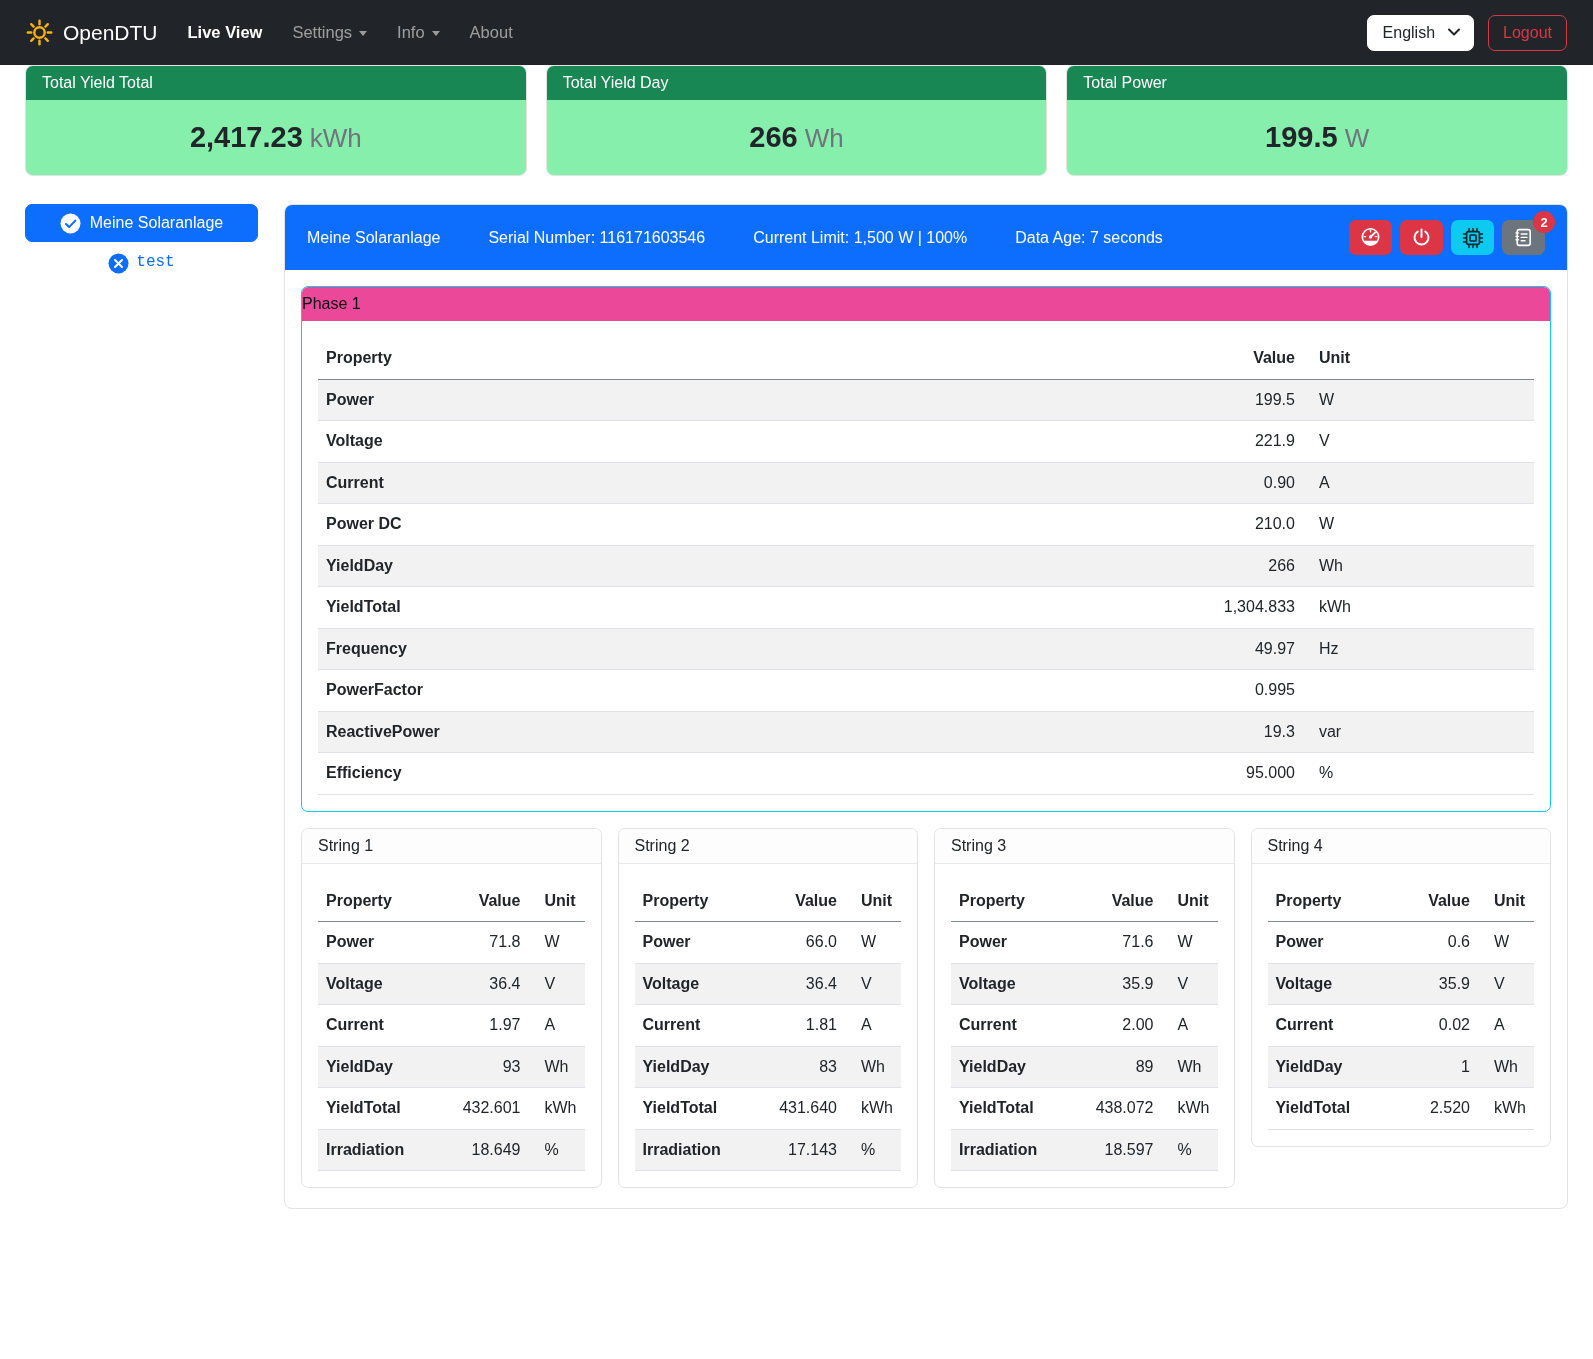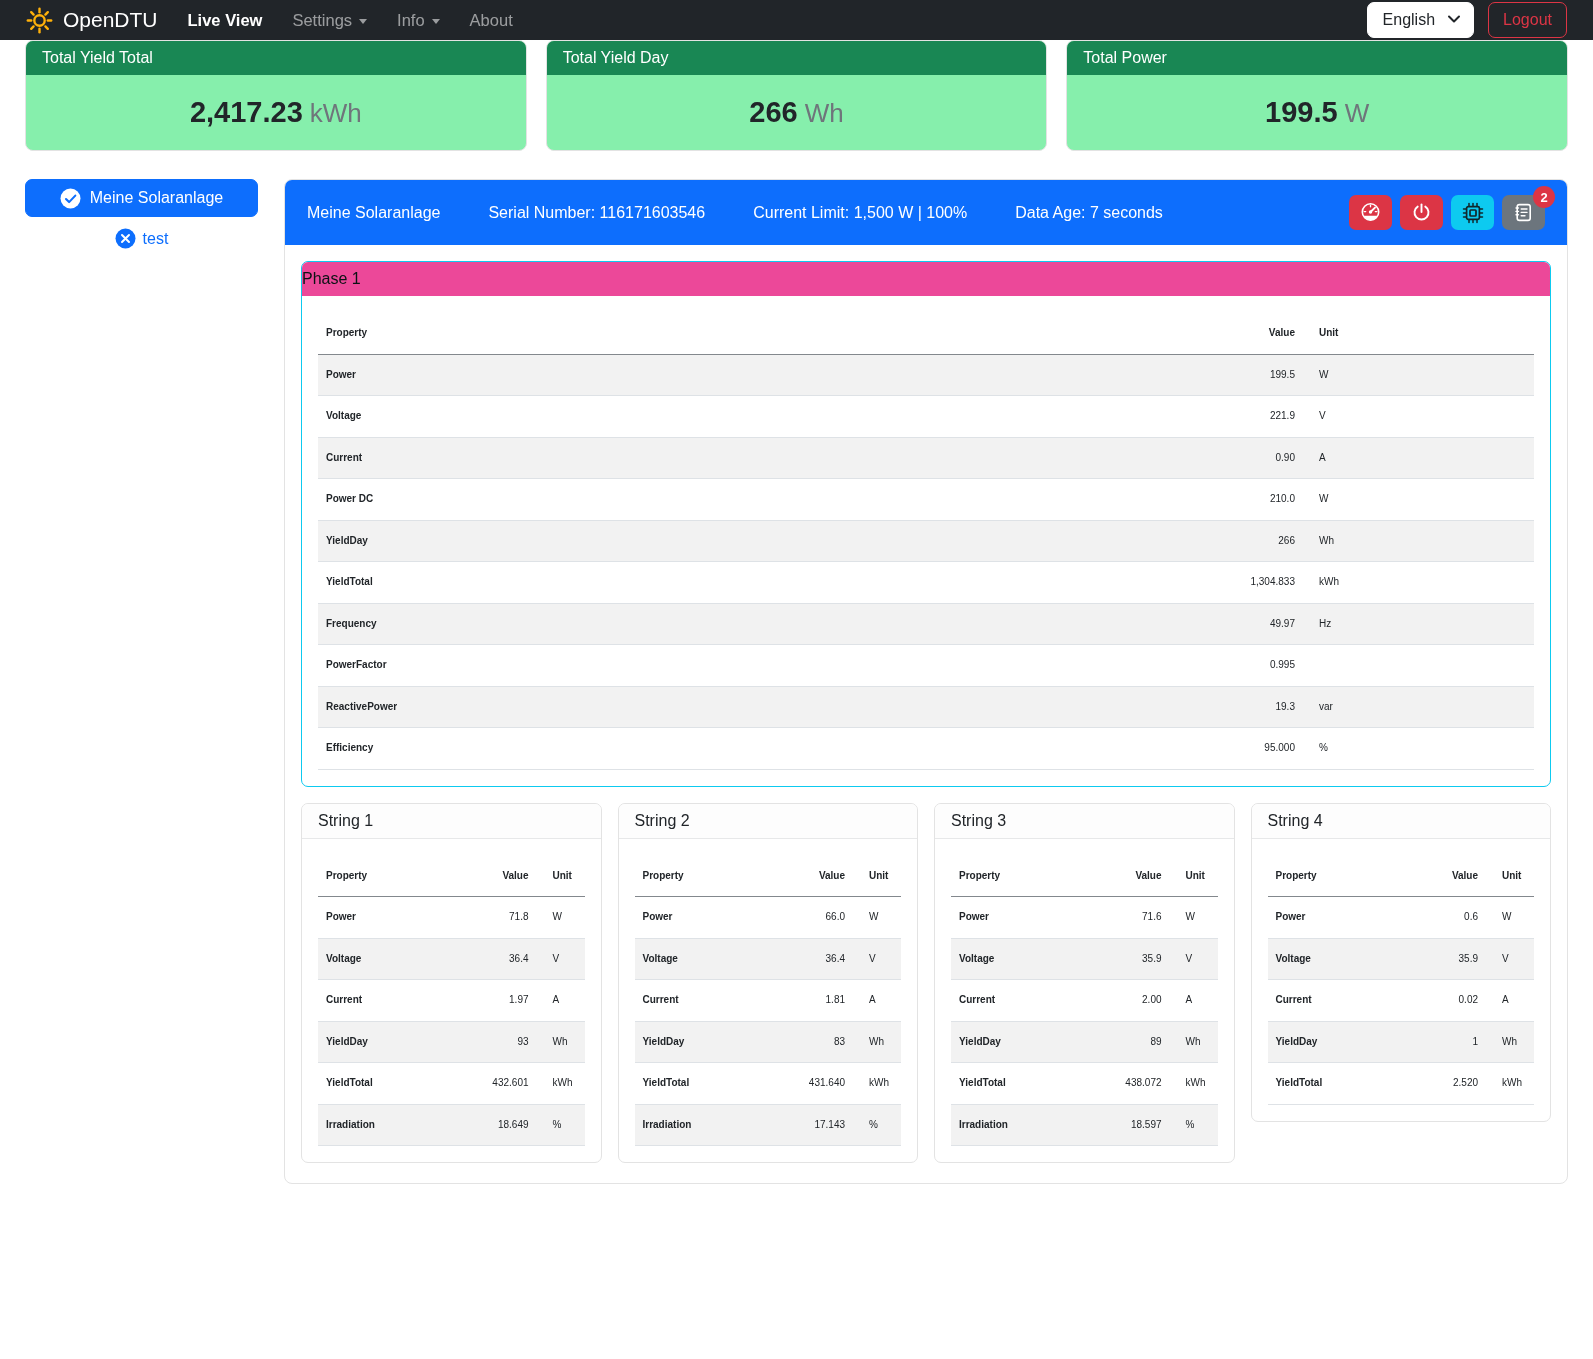--- a/index.html
+++ b/index.html
@@ -4,21 +4,21 @@
 <style>
   * { box-sizing: border-box; }
   html,body { margin:0; padding:0; }
   body {
     font-family: "Liberation Sans", sans-serif;
     background:#fff; color:#212529; font-size:16px;
   }
   .page { width:1593px; height:1359px; overflow:hidden; background:#fff; }
 
   
-  .navbar { height:40px; background:#212529; display:flex; align-items:center; padding:0 26px; }
+  .navbar { height:65px; background:#212529; display:flex; align-items:center; padding:0 26px; }
   .brand { display:flex; align-items:center; gap:10px; color:#fff; font-size:21px; font-weight:500; margin-right:30px; cursor:pointer; }
   .nav-links { display:flex; align-items:center; }
   .nav-link { color:rgba(255,255,255,.55); margin-right:30px; font-size:16.5px; display:flex; align-items:center; gap:7px; cursor:pointer; text-decoration:none; }
   .nav-link.active { color:#fff; font-weight:600; }
   .caret { width:0; height:0; border-left:4.5px solid transparent; border-right:4.5px solid transparent; border-top:5px solid currentColor; margin-top:2px; }
   .nav-right { margin-left:auto; display:flex; gap:14px; align-items:flex-end; }
   .lang-select { background:#fff; border:1px solid #fff; border-radius:7px; padding:8px 38px 8px 15px; font-size:16px; color:#212529; position:relative; cursor:pointer; }
   .lang-select .chev { position:absolute; right:12px; top:50%; transform:translateY(-50%); }
   .logout-btn { background:transparent; border:1px solid #dc3545; color:#dc3545; border-radius:7px; padding:8px 14px; font-size:16px; cursor:pointer; font-family:inherit; }
 
@@ -30,34 +30,34 @@
   .scard { border:1px solid #e3e3e3; border-radius:8px; background:#86efac; }
   .scard-header { background:#198754; color:#fff; padding:8px 16px; font-size:16px; border-radius:7px 7px 0 0; }
   .scard-body { padding:21px 16px; text-align:center; }
   .scard-value { font-size:29px; font-weight:600; color:#212529; }
   .scard-unit { font-size:26px; color:#6f757b; font-weight:400; margin-left:7px; }
 
   
   .inverter-row { display:flex; align-items:flex-start; gap:26px; }
   .inverter-nav { width:233px; flex:none; display:flex; flex-direction:column; align-items:center; gap:11px; }
   .inverter-select-btn { width:100%; height:38px; background:#0d6efd; border:1px solid #0d6efd; color:#fff; border-radius:7px; font-size:16px; display:flex; align-items:center; justify-content:center; gap:9px; cursor:pointer; font-family:inherit; }
-  .inverter-test-link { color:#0d6efd; font-size:16px; display:flex; align-items:center; gap:7px; text-decoration:none; cursor:pointer; }
+  .inverter-test-link { color:#0d6efd; font-size:16px; display:flex; align-items:flex-start; gap:7px; text-decoration:none; cursor:pointer;font-family:Liberation Mono, monospace; }
 
   .main-card { flex:1; border:1px solid #e3e3e3; border-radius:8px; background:#fff; }
   .main-card-header { background:#0d6efd; color:#fff; border-radius:7px 7px 0 0; padding:0 22px; height:65px; display:flex; align-items:center; gap:48px; font-size:16px; }
   .header-actions { margin-left:auto; display:flex; gap:8px; }
   .icon-btn { width:43px; height:35px; border-radius:7px; border:none; display:flex; align-items:center; justify-content:center; position:relative; cursor:pointer; }
   .icon-btn.danger { background:#dc3545; }
   .icon-btn.info { background:#0dcaf0; }
   .icon-btn.secondary { background:#6c757d; }
   .badge { position:absolute; top:-9px; right:-10px; background:#dc3545; color:#fff; border-radius:50%; min-width:22px; height:22px; font-size:13px; display:flex; align-items:center; justify-content:center; font-weight:600; padding:0 4px; }
   .main-card-body { padding:16px 16px 20px; }
 
   
-  table { width:100%; border-collapse:collapse; font-size:10px; }
+  table { width:100%; border-collapse:collapse; font-size:16px; }
   th, td { padding:8px; line-height:24.5px; text-align:left; font-weight:400; }
   thead th { font-weight:700; border-bottom:1px solid #83888d; }
   tbody tr { border-bottom:1px solid #dee2e6; }
   tbody th { font-weight:700; }
   .value { text-align:right; }
   .unit { padding-left:16px; text-align:left; }
 
   .phase-card { border:1px solid #0dcaf0; border-radius:7px; margin-bottom:16px; }
   .phase-card-header { background:#ec4899; color:#0b1214; padding:8px 0; font-size:16px; border-radius:6px 6px 0 0; }
   .phase-card-body { padding:17px 16px 16px; }

